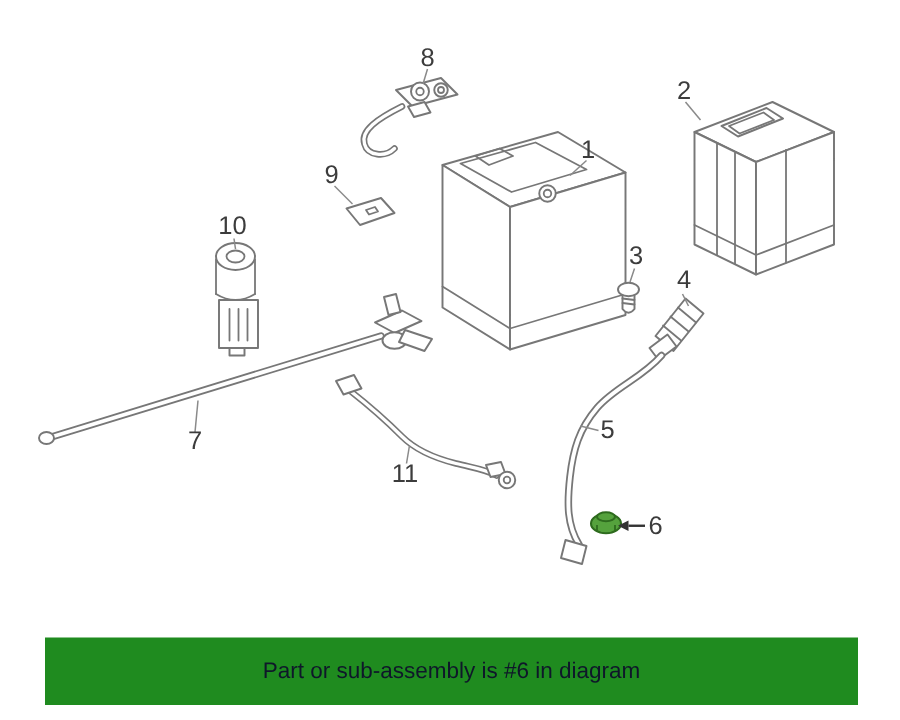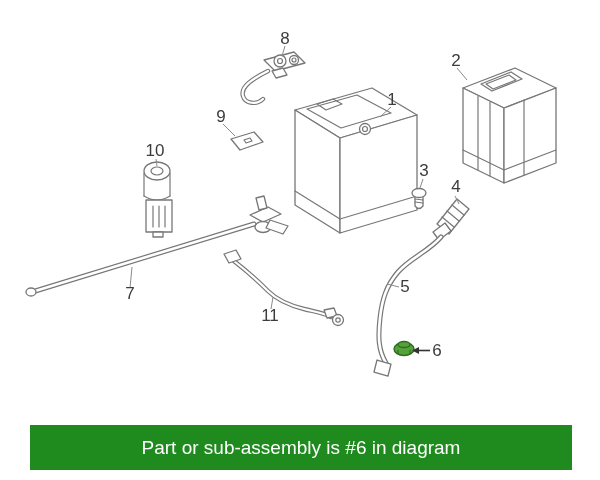--- a/index.html
+++ b/index.html
@@ -12,22 +12,22 @@
   .cable-i{fill:none;stroke:#fff;stroke-width:2.6;stroke-linecap:round;}
   .wire-o{fill:none;stroke:#777;stroke-width:4.4;stroke-linecap:round;}
   .wire-i{fill:none;stroke:#fff;stroke-width:2.2;stroke-linecap:round;}
   .leader{stroke:#8a8a8a;stroke-width:1;fill:none;}
   .callout{font-family:"Liberation Sans",sans-serif;font-size:17px;fill:#3c3c3c;text-anchor:middle;}
   .grommet{stroke:#2e6b1e;stroke-width:1.4;}
   .grom-slot{stroke:#2e6b1e;stroke-width:1.2;}
   .arrow{stroke:#333;stroke-width:1.6;}
   .arrow-head{fill:#333;stroke:none;}
   .banner{position:absolute;left:30px;right:28px;top:425px;height:45px;background:#1f8b1f;
-    color:#ffffff;display:flex;flex-direction:column;align-items:center;justify-content:center;
-    text-align:center;font-size:19px;line-height:20px;}
+    color:#0f172a;display:flex;flex-direction:column;align-items:center;justify-content:center;
+    text-align:center;font-size:15px;line-height:20px;}
 </style>
 </head>
 <body>
 
 <div class="stage">
 
   <svg class="diagram" width="600" height="480" viewBox="0 0 600 480" xmlns="http://www.w3.org/2000/svg">
 
     <g>
       <polygon class="outline" points="295,110 372,88 417,115 340,138"></polygon>

